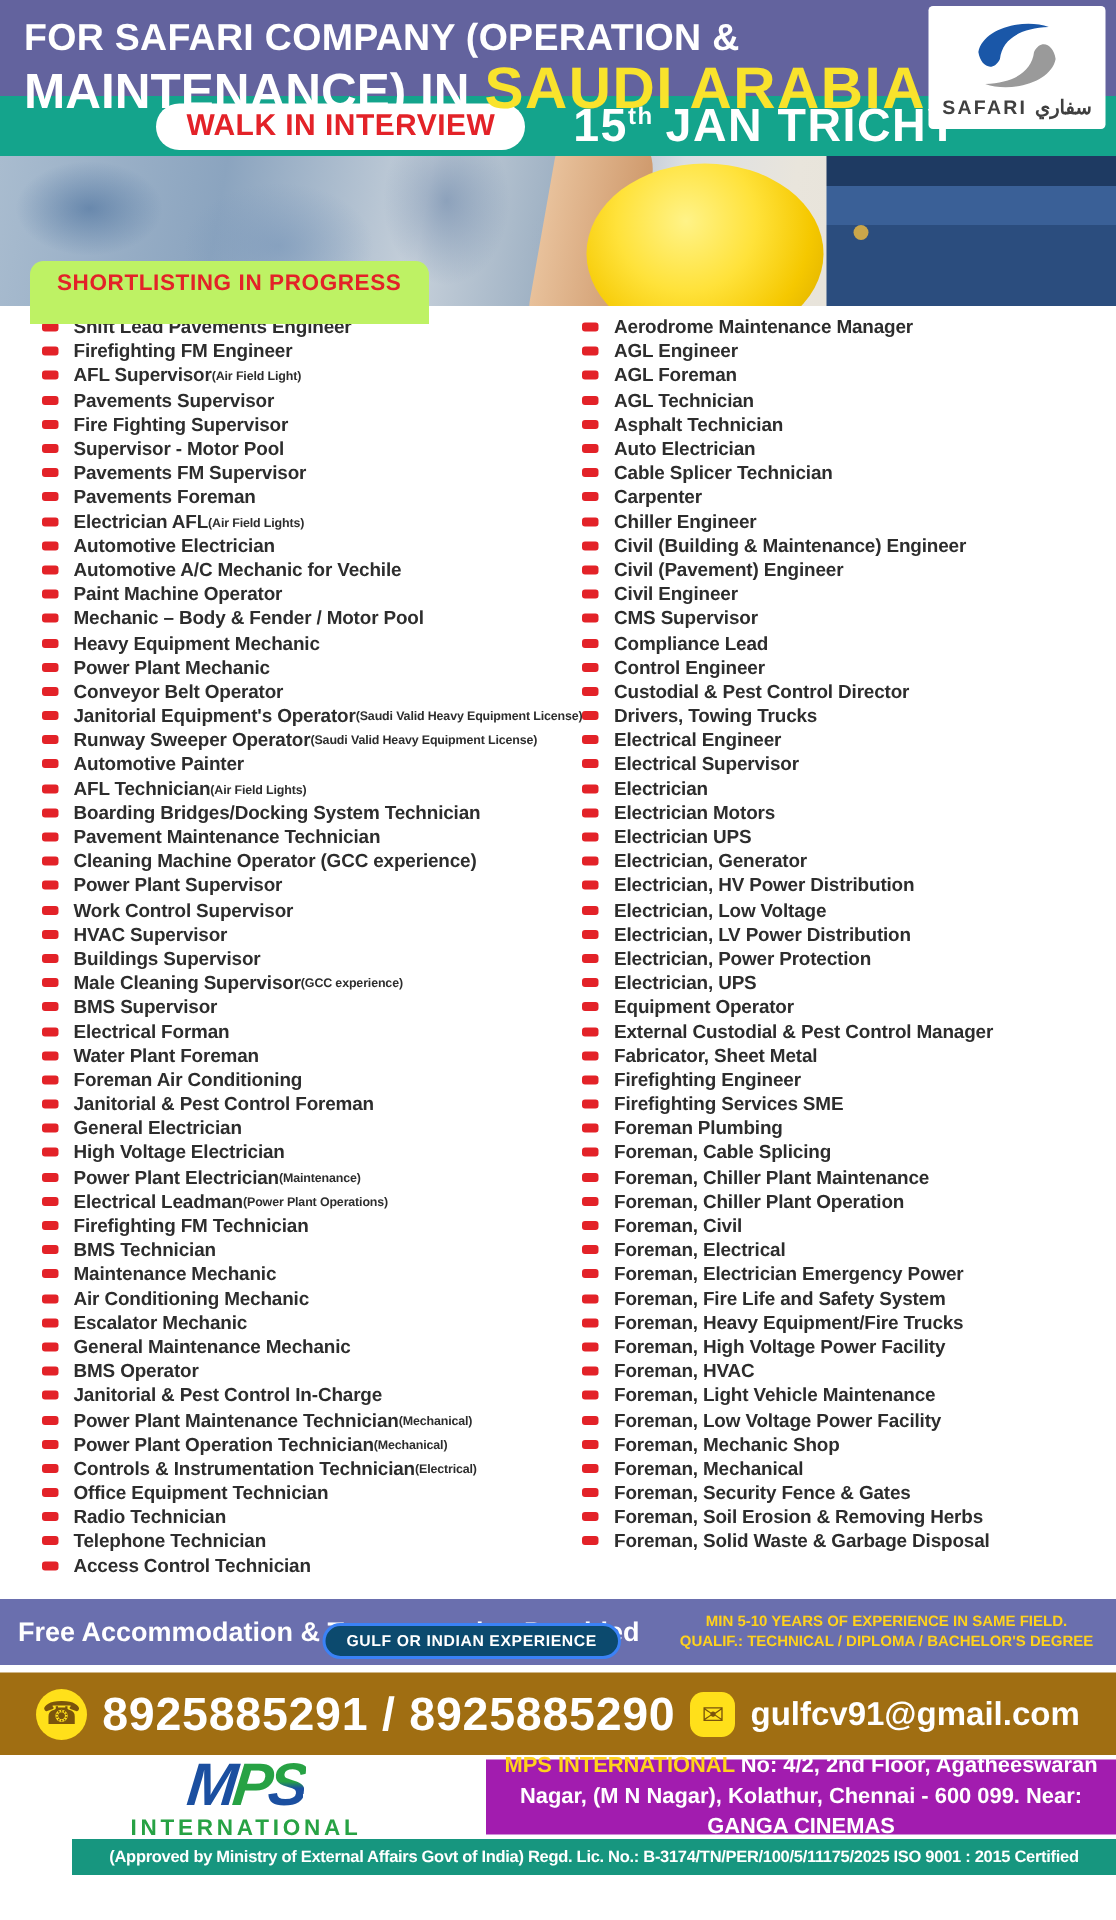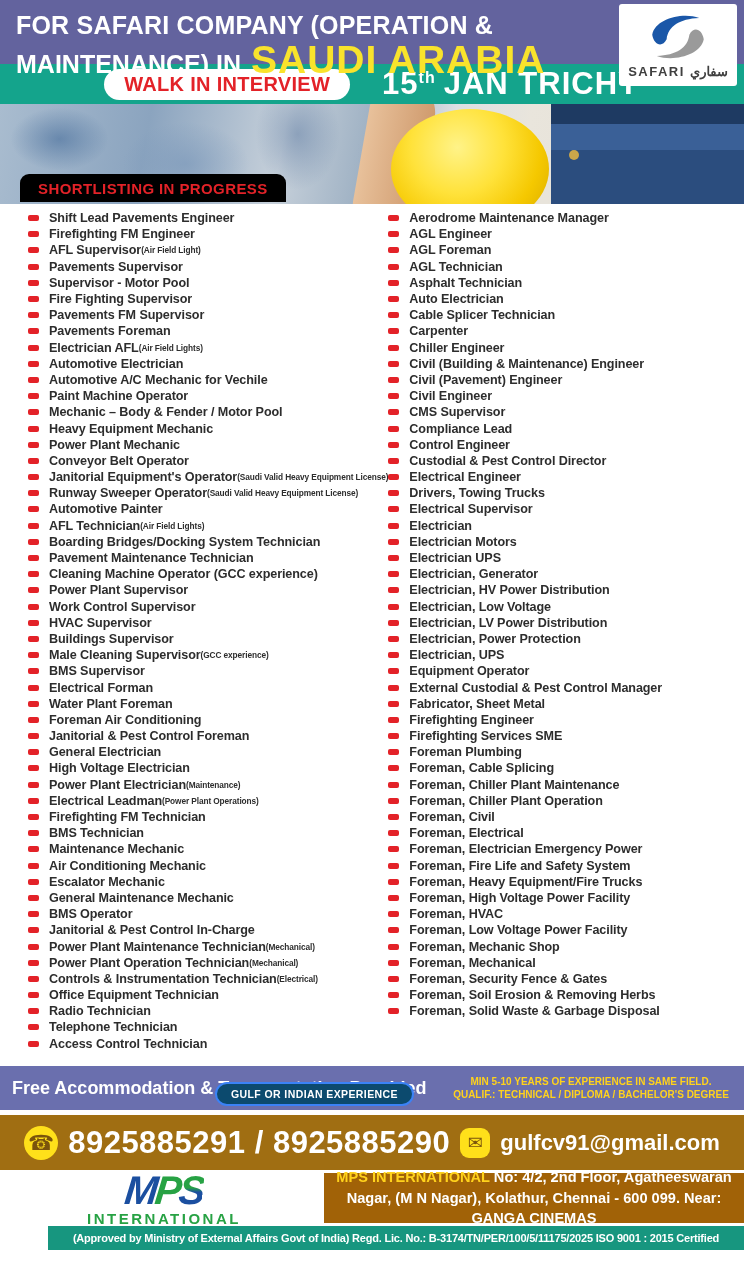--- a/index.html
+++ b/index.html
@@ -3,21 +3,21 @@
 <meta charset="utf-8">
 <style>
   html,body{margin:0;padding:0;background:#e8e8e8;}
   .page{position:relative;width:744px;height:1280px;margin:0 auto;background:#fff;overflow:hidden;
         font-family:"Liberation Sans",sans-serif;}
 
   
   .hdr{height:64px;background:#63639e;position:relative;padding:10px 140px 0 16px;box-sizing:border-box;color:#fff;}
   .hdr-l1{font-size:25px;font-weight:800;letter-spacing:.2px;line-height:1.2;white-space:nowrap;}
   .hdr-l2{display:flex;align-items:baseline;white-space:nowrap;}
-  .hdr-l2 .pre{font-size:25px;font-weight:800;}
+  .hdr-l2 .pre{font-size:33px;font-weight:800;}
   .hdr-hl{color:#f9e32c;font-size:39px;font-weight:800;margin-left:10px;letter-spacing:1px;line-height:1;}
   .logobox{position:absolute;top:4px;right:7px;width:118px;height:82px;background:#fff;border-radius:3px;
            display:flex;flex-direction:column;align-items:center;justify-content:center;gap:2px;}
   .logotxt{font-size:13px;font-weight:700;color:#404040;letter-spacing:1.5px;white-space:nowrap;}
   .logotxt .ar{letter-spacing:0;}
 
   
   .banner{height:40px;background:#14a48c;display:flex;align-items:center;justify-content:center;gap:32px;}
   .walkpill{background:#fff;color:#e32228;font-weight:800;font-size:20px;padding:4px 20px;border-radius:22px;
             letter-spacing:.3px;white-space:nowrap;}
@@ -36,22 +36,22 @@
   .arm{position:absolute;left:48.5%;top:-25px;width:66px;height:160px;border-radius:34px;
        background:linear-gradient(90deg,#e8c19b,#cf9a6d);transform:rotate(10deg);}
   .helmet{position:absolute;left:52.5%;top:5px;width:158px;height:120px;border-radius:50%;
           background:radial-gradient(circle at 42% 32%, #fff388 0%, #ffe23a 38%, #f5c800 68%, #dcae00 92%);}
   .denim{position:absolute;right:0;top:0;width:26%;height:100%;
          background:linear-gradient(180deg,#1e3a62 0 20%,#3a6097 20% 46%,#2b4d7e 46% 100%);}
   .denim:after{content:"";position:absolute;left:18px;top:46%;width:10px;height:10px;border-radius:50%;background:#caa64a;}
 
   
   .jobs{position:relative;height:848px;box-sizing:border-box;display:flex;padding:6px 6px 0 28px;background:#fff;}
-  .shortlabel{position:absolute;left:20px;top:-30px;background:#000000;color:#e32228;font-weight:800;font-size:15px;
-              letter-spacing:.4px;padding:6px 18px 5px;border-radius:9px 9px 0 0;}
+  .shortlabel{position:absolute;left:20px;top:-30px;background:#bef264;color:#e32228;font-weight:800;font-size:15px;
+              letter-spacing:.4px;padding:6px 18px 19px;border-radius:9px 9px 0 0;}
   .col{flex:1;list-style:none;margin:0;padding:0;}
   .col li{display:flex;align-items:center;height:16.2px;color:#2d2d2d;font-weight:700;font-size:12.6px;
           letter-spacing:-.1px;white-space:nowrap;}
   .bullet{width:11px;height:6px;border-radius:2px;background:#e32228;margin-right:10px;flex:none;}
   .note{font-size:8.3px;font-weight:700;margin-left:0;}
 
   
   .bottomwrap{position:relative;}
   .exp-pill{position:absolute;top:16px;left:215px;z-index:3;background:#0c4a6e;color:#fff;font-size:10.5px;
             font-weight:800;letter-spacing:.4px;padding:4px 14px;border-radius:14px;border:2px solid #3b82f6;white-space:nowrap;}
@@ -67,21 +67,21 @@
   .phones{color:#fff;font-weight:800;font-size:31px;letter-spacing:.5px;white-space:nowrap;}
   .email{color:#fff;font-weight:700;font-size:22px;white-space:nowrap;}
 
   
   .footer{height:56px;background:#fff;display:flex;align-items:center;padding:2px 0 2px 14px;box-sizing:border-box;}
   .mps{width:300px;text-align:center;line-height:1;}
   .mps-word{font-size:40px;font-weight:800;font-style:italic;letter-spacing:-3px;transform:skewX(-6deg);display:inline-block;}
   .mps-m{color:#1b4fa0;} .mps-p{color:#27a244;}
   .mps-s{background:linear-gradient(180deg,#27a244 45%,#1b4fa0 55%);-webkit-background-clip:text;background-clip:text;color:transparent;}
   .mps-int{color:#27a244;font-size:15px;font-weight:700;letter-spacing:2.5px;margin-top:1px;}
-  .addrbox{flex:1;height:50px;background:#a16207;margin-left:10px;display:flex;align-items:center;justify-content:center;
+  .addrbox{flex:1;height:50px;background:#a21caf;margin-left:10px;display:flex;align-items:center;justify-content:center;
            text-align:center;padding:2px 10px;box-sizing:border-box;color:#fff;font-weight:700;font-size:14.6px;line-height:1.4;}
   .agency{color:#ffd21c;}
   .approval{height:24px;background:#17967f;color:#fff;font-weight:700;font-size:11px;letter-spacing:-.2px;
             display:flex;align-items:center;justify-content:center;white-space:nowrap;margin-left:48px;}
 </style>
 </head>
 <body>
 
 <div class="page">
 
@@ -137,27 +137,27 @@
         </li>
 
         <li>
           <span class="bullet"></span>
           <span class="jt">Pavements Supervisor</span>
 
         </li>
 
         <li>
           <span class="bullet"></span>
+          <span class="jt">Fire Fighting Supervisor</span>
+
+        </li>
+
+        <li>
+          <span class="bullet"></span>
           <span class="jt">Supervisor - Motor Pool</span>
-
-        </li>
-
-        <li>
-          <span class="bullet"></span>
-          <span class="jt">Fire Fighting Supervisor</span>
 
         </li>
 
         <li>
           <span class="bullet"></span>
           <span class="jt">Pavements FM Supervisor</span>
 
         </li>
 
         <li>
@@ -523,32 +523,32 @@
         </li>
 
         <li>
           <span class="bullet"></span>
           <span class="jt">Custodial &amp; Pest Control Director</span>
 
         </li>
 
         <li>
           <span class="bullet"></span>
+          <span class="jt">Drivers, Towing Trucks</span>
+
+        </li>
+
+        <li>
+          <span class="bullet"></span>
           <span class="jt">Electrical Engineer</span>
 
         </li>
 
         <li>
           <span class="bullet"></span>
-          <span class="jt">Drivers, Towing Trucks</span>
-
-        </li>
-
-        <li>
-          <span class="bullet"></span>
           <span class="jt">Electrical Supervisor</span>
 
         </li>
 
         <li>
           <span class="bullet"></span>
           <span class="jt">Electrician</span>
 
         </li>
 
@@ -690,20 +690,25 @@
           <span class="jt">Foreman, High Voltage Power Facility</span>
 
         </li>
 
         <li>
           <span class="bullet"></span>
           <span class="jt">Foreman, HVAC</span>
 
         </li>
 
+        <li>
+          <span class="bullet"></span>
+          <span class="jt">Foreman, Light Vehicle Maintenance</span>
+
+        </li>
 
         <li>
           <span class="bullet"></span>
           <span class="jt">Foreman, Low Voltage Power Facility</span>
 
         </li>
 
         <li>
           <span class="bullet"></span>
           <span class="jt">Foreman, Mechanic Shop</span>

